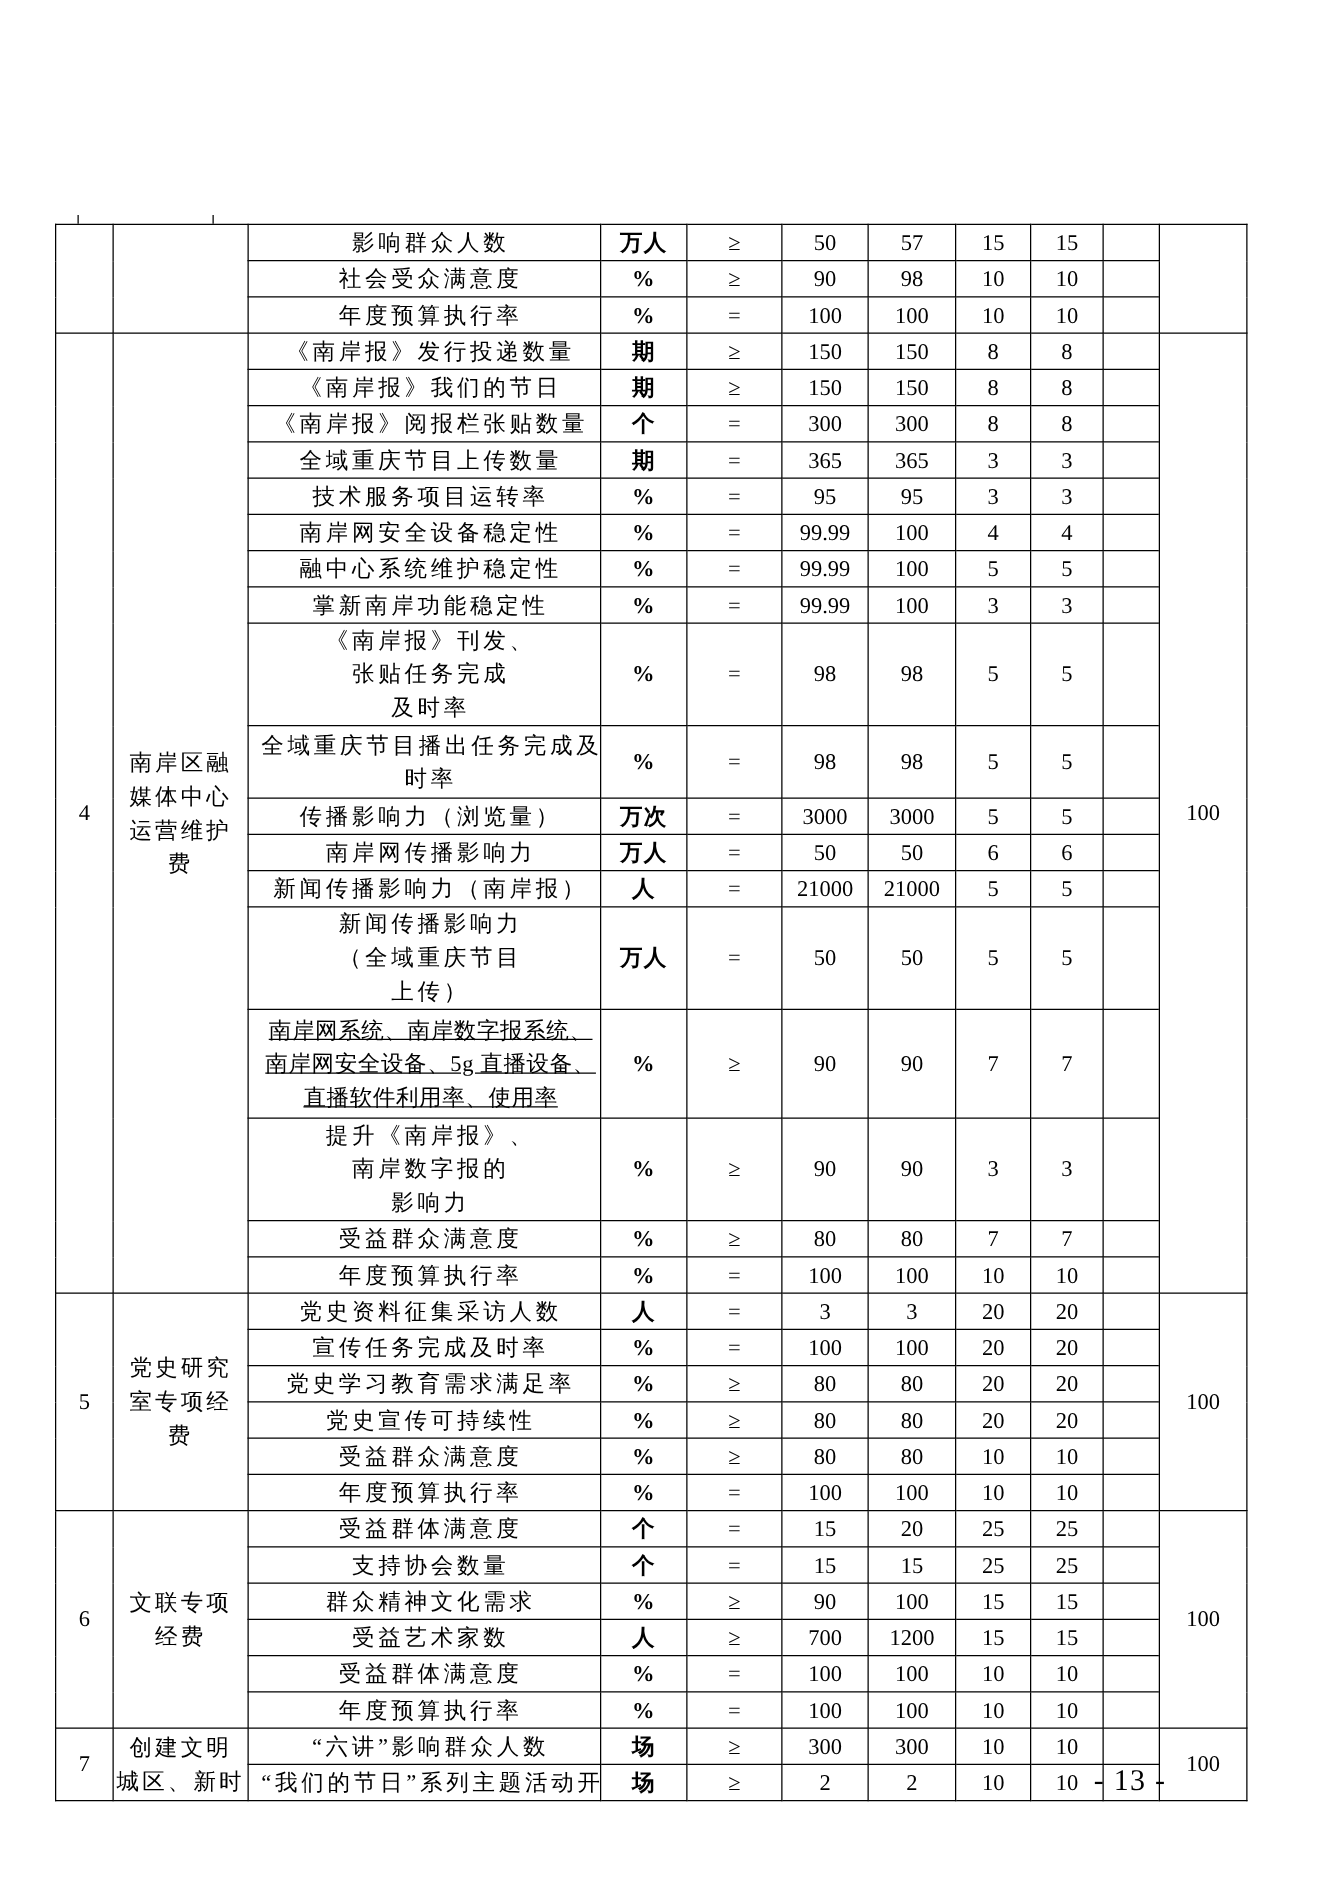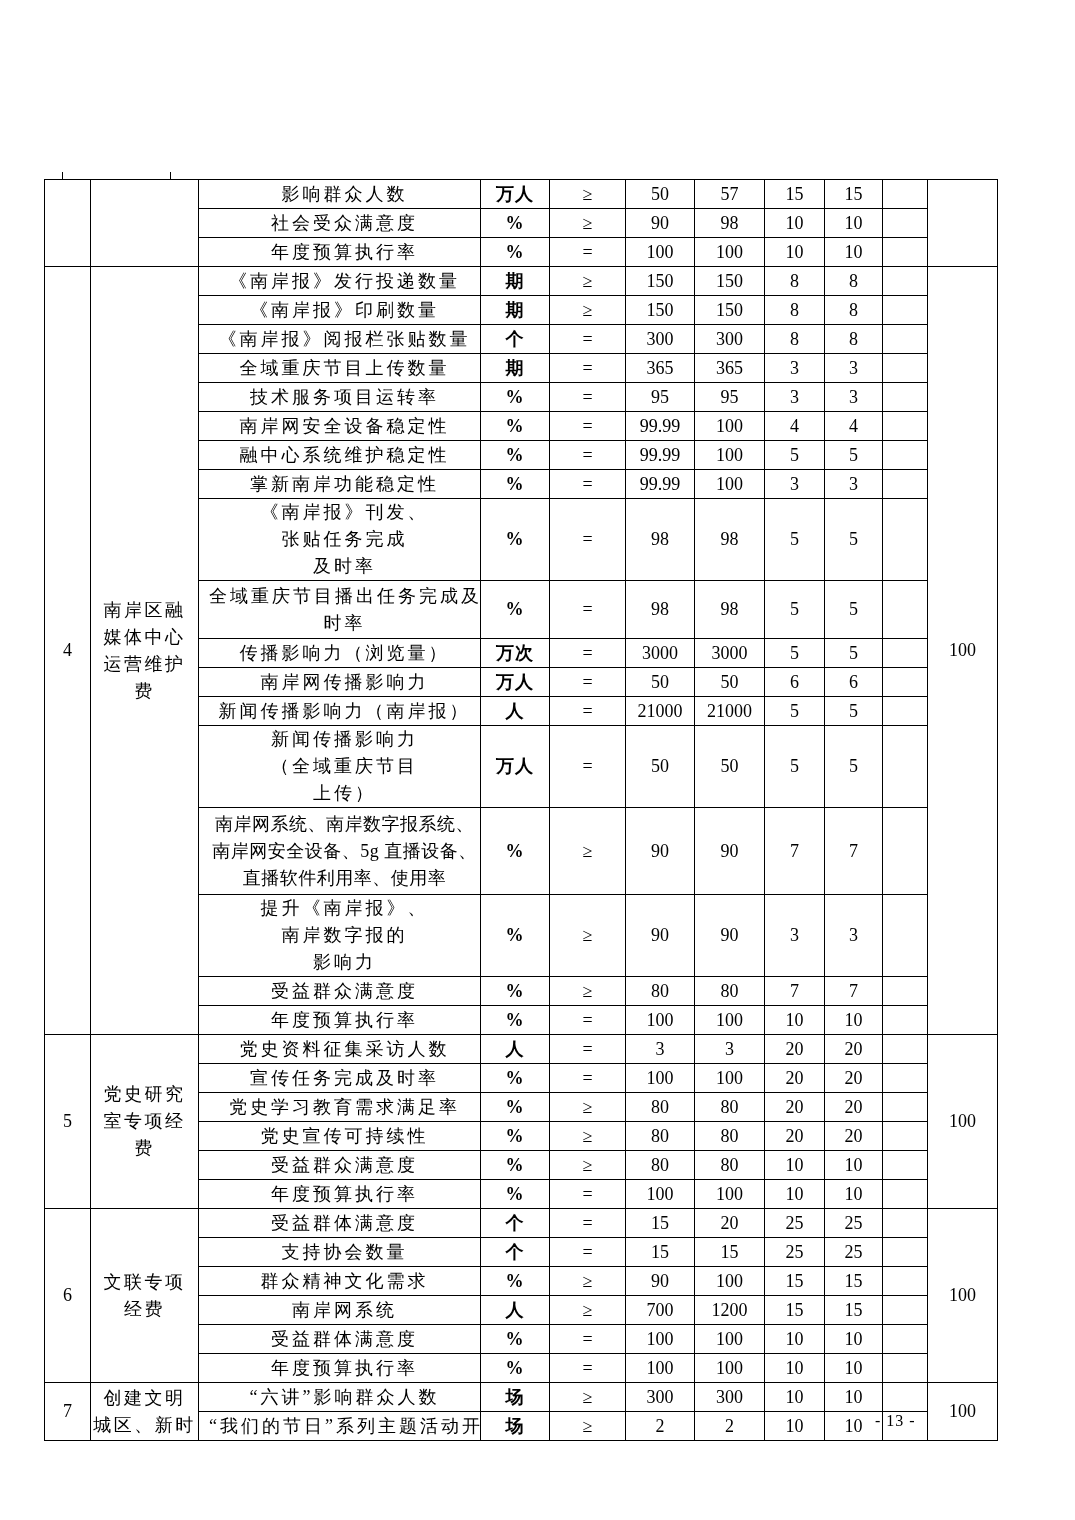--- a/index.html
+++ b/index.html
@@ -33,36 +33,36 @@
     font-size:17px; letter-spacing:2.5px;
     white-space:pre-line; line-height:29px;
     word-break:keep-all;
   }
   td.cell-indicator {
     text-align:left; padding-left:10px;
     font-size:17px; letter-spacing:3px;
     white-space:pre-line; word-break:keep-all;
     line-height:28px;
   }
-  td.cell-indicator.tight { letter-spacing:0.5px; }
+  td.cell-indicator.tight { letter-spacing:0.5px;text-decoration:underline; }
   td.cell-unit { font-size:17px; letter-spacing:1px;font-weight:bold; }
   td.cell-operator { font-size:18px; }
   td.cell-total { font-size:18px; }
 
   td.open-top { border-top:none; }
   td.open-bottom { border-bottom:none; }
 
   
   .stub { position:absolute; width:1px; height:7px; background:#000; top:172px; }
   .stub.s1 { left:62px; }
   .stub.s2 { left:170px; }
 
   .page-number {
     position:absolute; left:875px; top:1412px;
-    font-size:16px; letter-spacing:1px;
+    font-size:24px; letter-spacing:1px;
   }
 </style>
 </head>
 <body>
 
 <div class="doc-page">
 
   <div class="stub s1"></div>
   <div class="stub s2"></div>
 
@@ -124,21 +124,21 @@
           <td class="cell-unit">期</td>
           <td class="cell-operator">≥</td>
           <td class="cell-num">150</td>
           <td class="cell-num">150</td>
           <td class="cell-num">8</td>
           <td class="cell-num">8</td>
           <td class="cell-gap"></td>
           <td class="cell-total" rowspan="18">100</td>
         </tr>
         <tr class="h1">
-          <td class="cell-indicator">《南岸报》印刷数量</td>
+          <td class="cell-indicator">《南岸报》我们的节日</td>
           <td class="cell-unit">期</td>
           <td class="cell-operator">≥</td>
           <td class="cell-num">150</td>
           <td class="cell-num">150</td>
           <td class="cell-num">8</td>
           <td class="cell-num">8</td>
           <td class="cell-gap"></td>
         </tr>
         <tr class="h1">
           <td class="cell-indicator">《南岸报》阅报栏张贴数量</td>
@@ -399,21 +399,21 @@
           <td class="cell-indicator">群众精神文化需求</td>
           <td class="cell-unit">%</td>
           <td class="cell-operator">≥</td>
           <td class="cell-num">90</td>
           <td class="cell-num">100</td>
           <td class="cell-num">15</td>
           <td class="cell-num">15</td>
           <td class="cell-gap"></td>
         </tr>
         <tr class="h1">
-          <td class="cell-indicator">南岸网系统</td>
+          <td class="cell-indicator">受益艺术家数</td>
           <td class="cell-unit">人</td>
           <td class="cell-operator">≥</td>
           <td class="cell-num">700</td>
           <td class="cell-num">1200</td>
           <td class="cell-num">15</td>
           <td class="cell-num">15</td>
           <td class="cell-gap"></td>
         </tr>
         <tr class="h1">
           <td class="cell-indicator">受益群体满意度</td>

